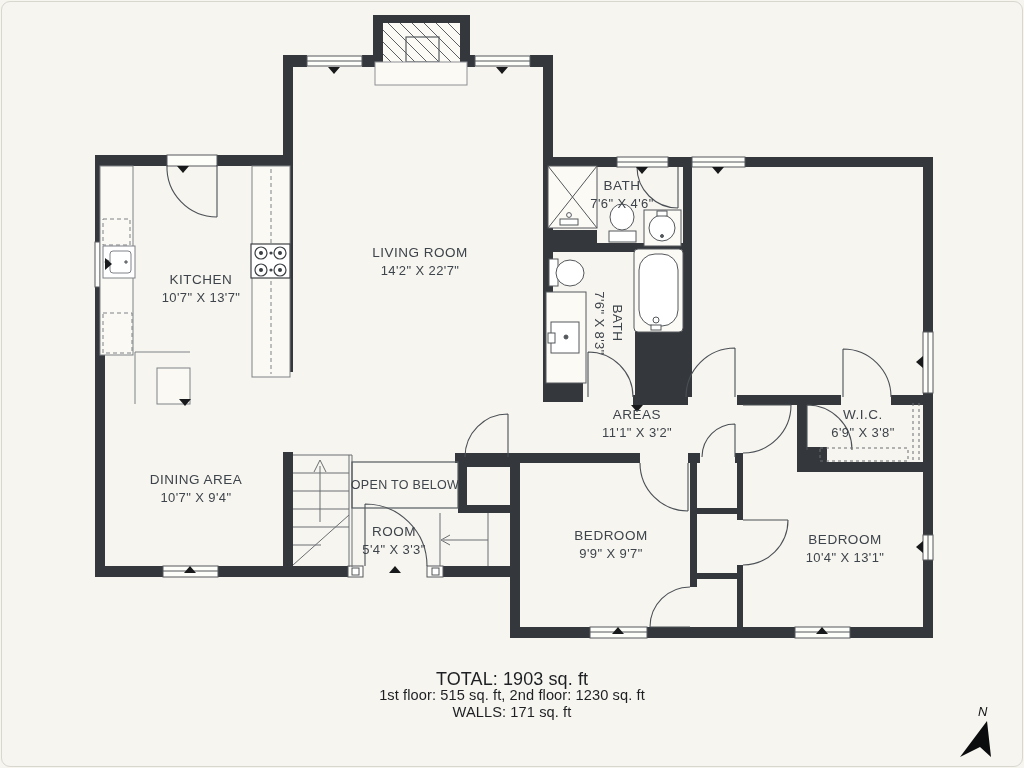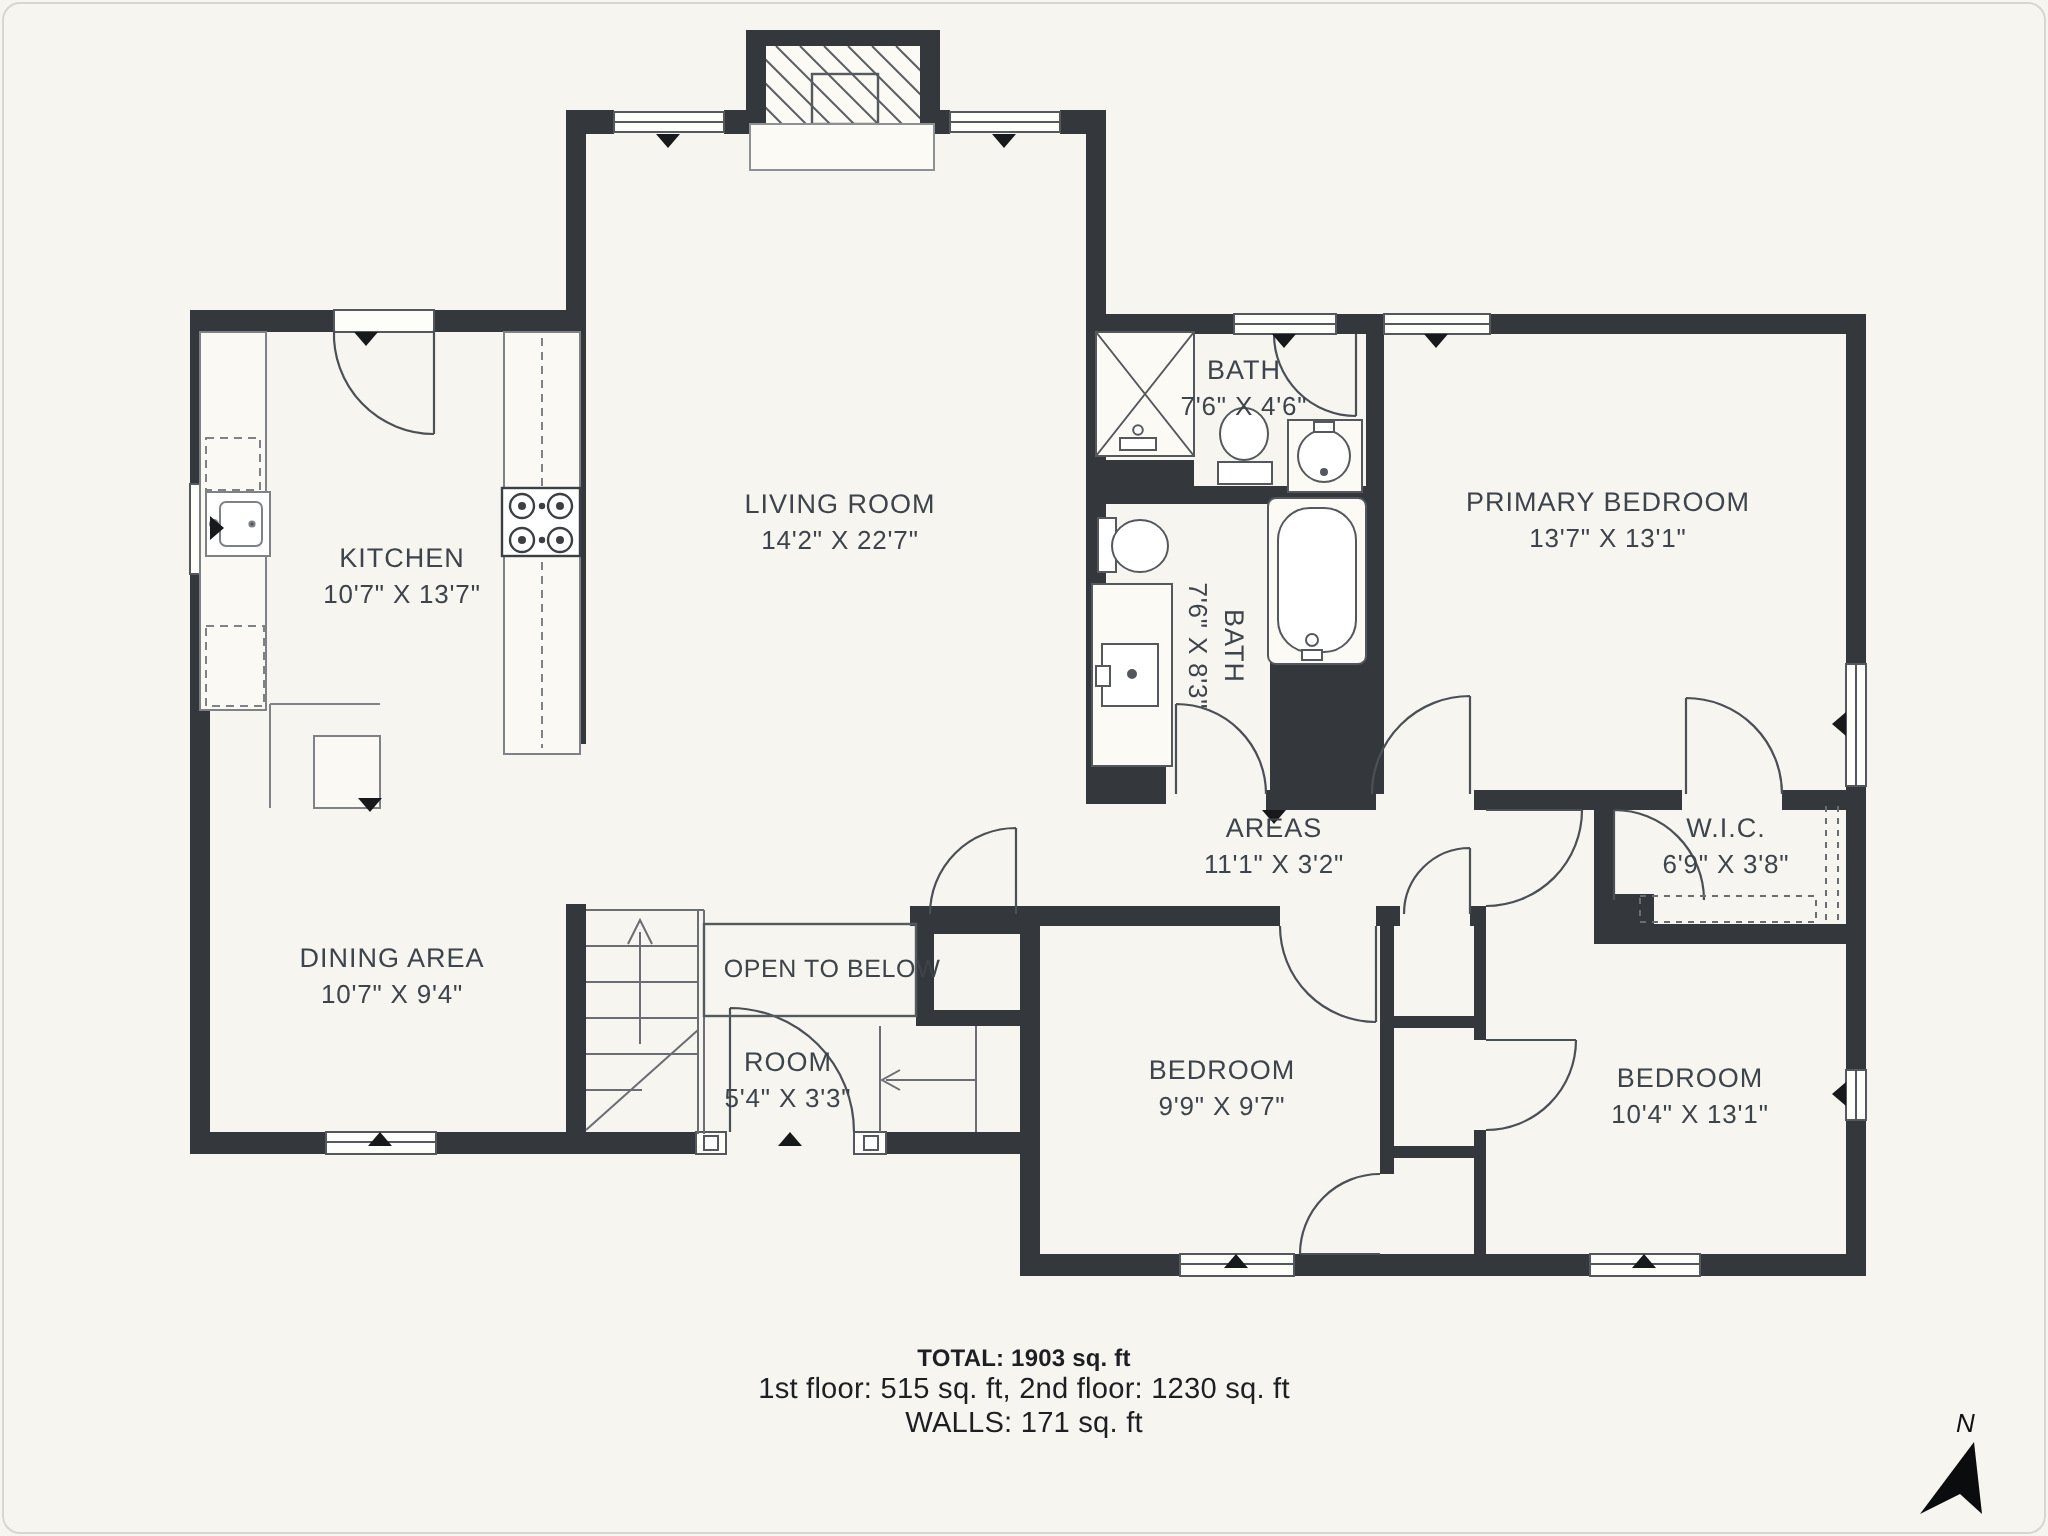--- a/index.html
+++ b/index.html
@@ -5,24 +5,24 @@
   html,body{margin:0;padding:0;background:#f6f5ef;}
   .plan{position:relative;width:1024px;height:768px;background:#f6f5ef;overflow:hidden;
         font-family:"Liberation Sans",sans-serif;}
   .frame{position:absolute;inset:1px;border:1px solid #d8d6cd;border-radius:9px;pointer-events:none;}
   svg{position:absolute;left:0;top:0;}
   .room-label{position:absolute;transform:translate(-50%,-50%);display:flex;flex-direction:column;
       align-items:center;gap:3px;color:#3e444b;font-size:13.5px;letter-spacing:.5px;
       white-space:nowrap;text-align:center;line-height:15px;}
   .room-label .rd{font-size:13px;letter-spacing:.4px;}
   .room-label.vert{transform:translate(-50%,-50%) rotate(90deg);}
-  .room-label.small{font-size:12.5px;letter-spacing:.3px;margin-left:11px;}
+  .room-label.small{font-size:12.5px;letter-spacing:.3px;}
   .summary{position:absolute;left:0;right:0;top:671px;text-align:center;color:#1d1f22;
       font-size:14.6px;line-height:16.4px;letter-spacing:.1px;}
-  .summary .total{font-weight:bold;font-size:12px;}
+  .summary .total{font-weight:normal;font-size:18px;}
   .compass{position:absolute;left:942px;top:698px;width:60px;height:64px;}
   .compass .n{position:absolute;left:36px;top:6px;font-style:italic;font-size:13px;color:#101214;}
 </style>
 </head>
 <body>
 
 <div class="plan">
 
   <svg width="1024" height="768" viewBox="0 0 1024 768">
     <defs>
@@ -271,24 +271,20 @@
     <span class="rd">10'7" X 9'4"</span>
   </div>
   <div class="room-label" style="left:622px;top:194px">
     <span class="rn">BATH</span>
     <span class="rd">7'6" X 4'6"</span>
   </div>
   <div class="room-label vert" style="left:608px;top:323px">
     <span class="rn">BATH</span>
     <span class="rd">7'6" X 8'3"</span>
   </div>
-  <div class="room-label" style="left:804px;top:260px">
-    <span class="rn">PRIMARY BEDROOM</span>
-    <span class="rd">13'7" X 13'1"</span>
-  </div>
   <div class="room-label" style="left:637px;top:423px">
     <span class="rn">AREAS</span>
     <span class="rd">11'1" X 3'2"</span>
   </div>
   <div class="room-label" style="left:863px;top:423px">
     <span class="rn">W.I.C.</span>
     <span class="rd">6'9" X 3'8"</span>
   </div>
   <div class="room-label" style="left:611px;top:544px">
     <span class="rn">BEDROOM</span>

